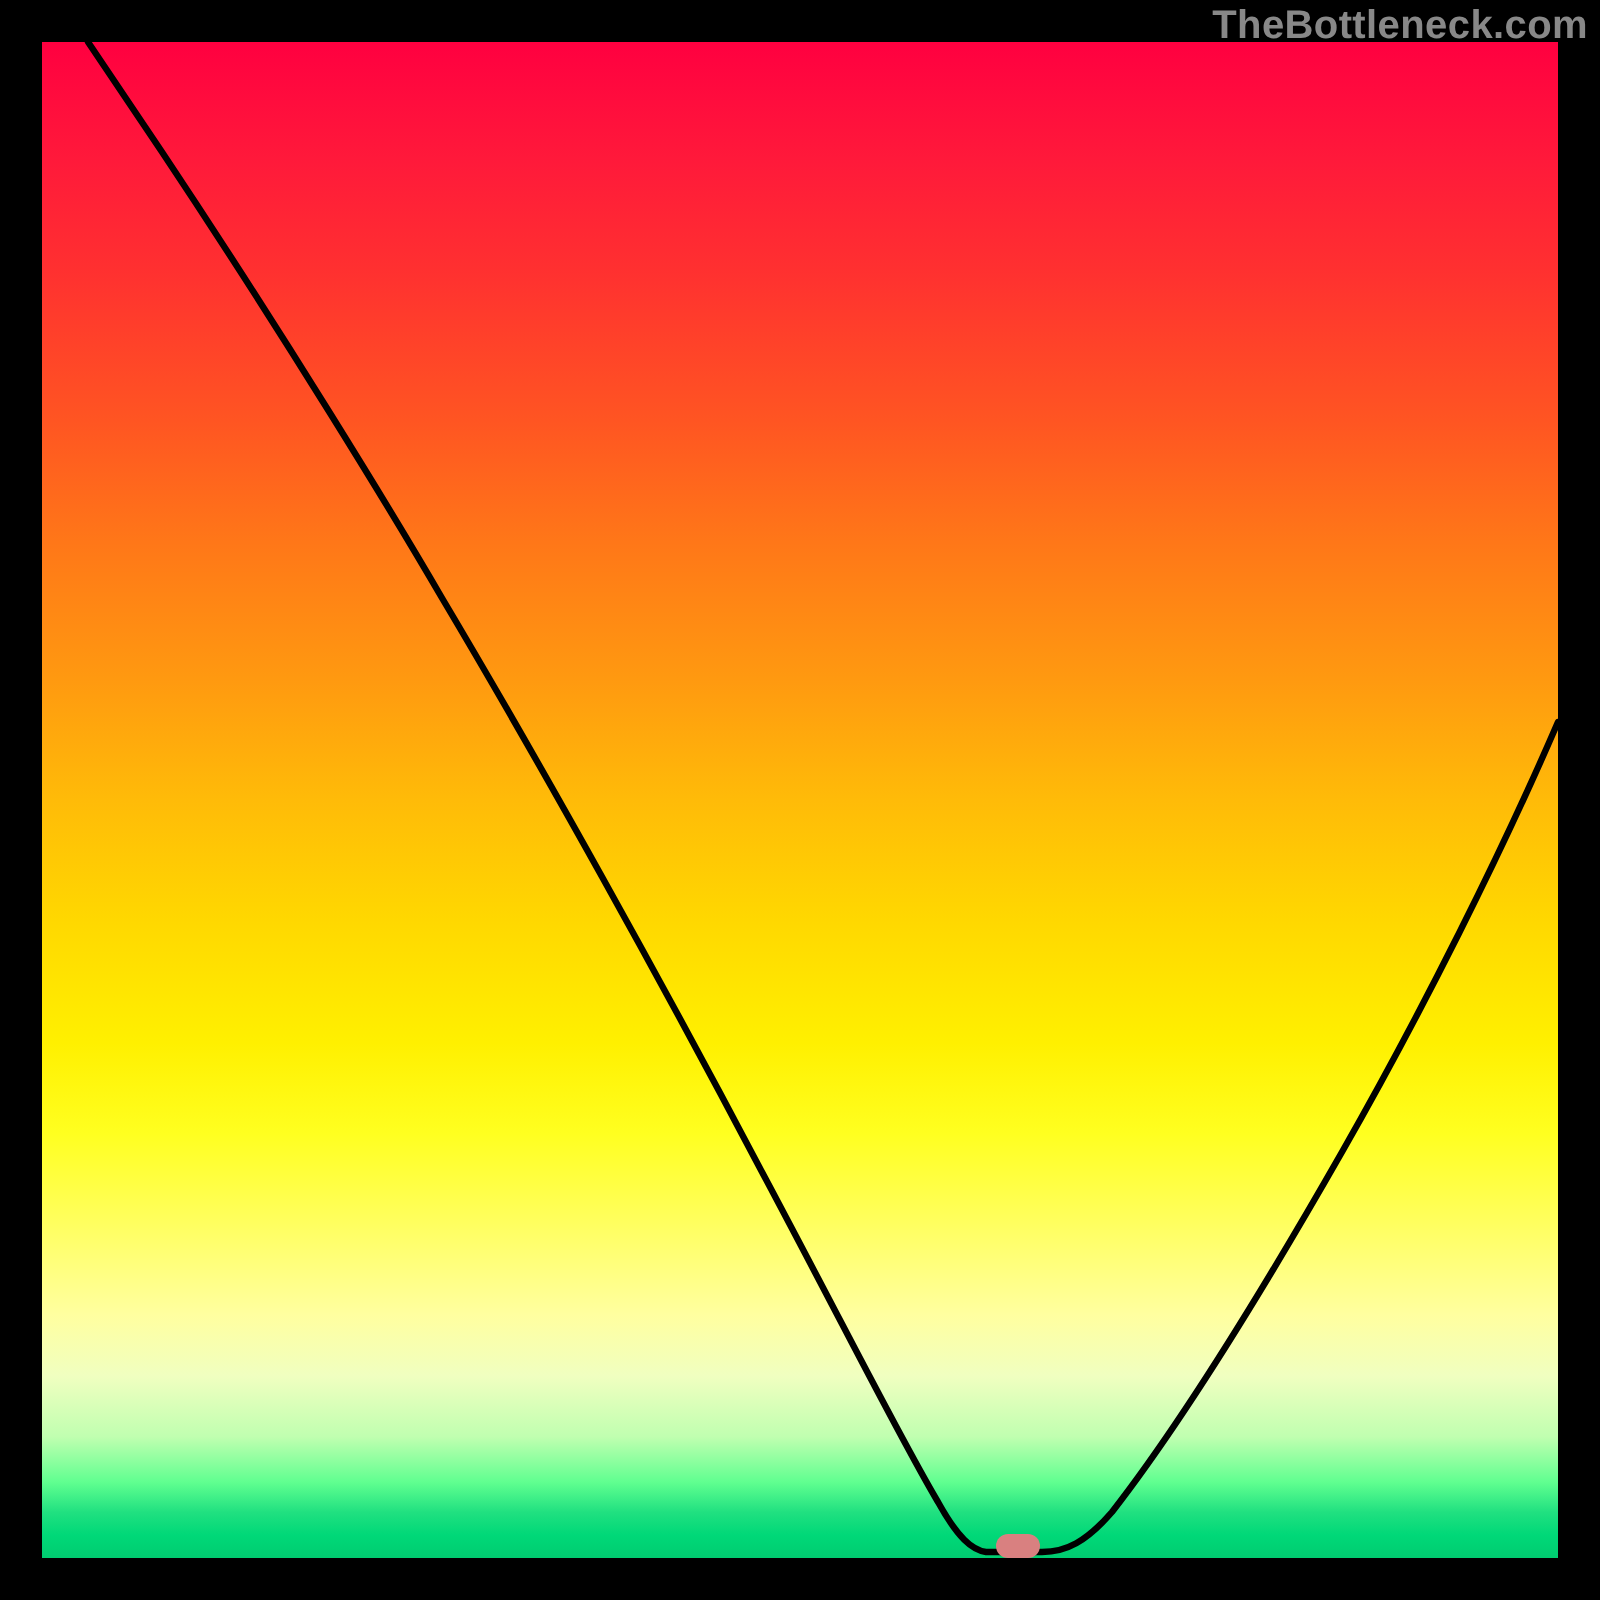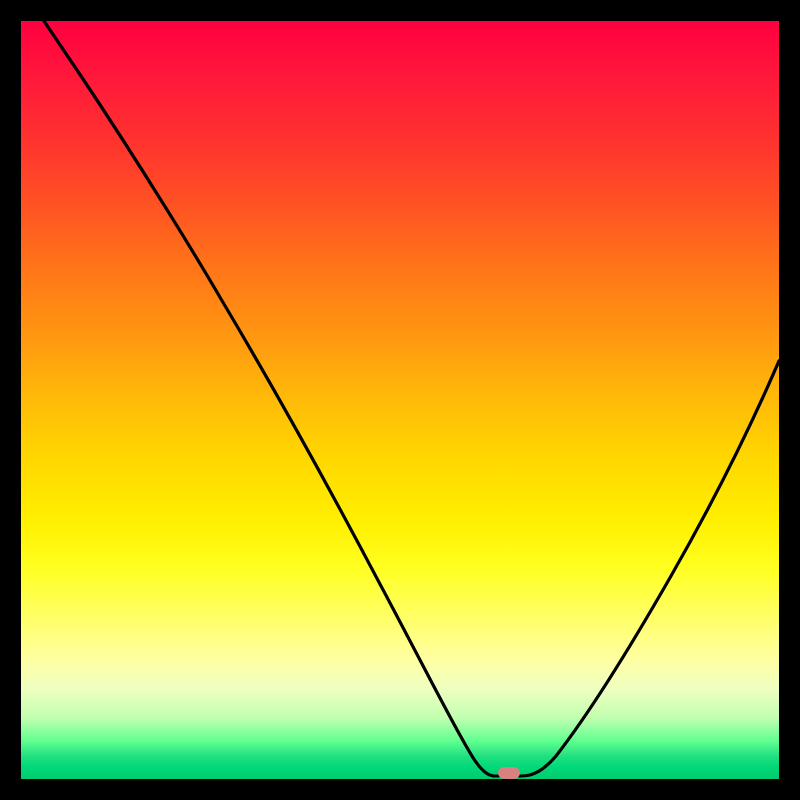--- a/index.html
+++ b/index.html
@@ -77,14 +77,15 @@
              C 400 640, 430 700, 448 730
              C 458 748, 465 754, 472 755
              L 500 755
              C 512 755, 522 750, 535 735
              C 570 690, 610 625, 650 555
              C 690 485, 730 405, 758 340" fill="none" stroke="#000000" stroke-width="3.2" stroke-linejoin="round" stroke-linecap="round"></path>
   </svg>
 
   <div class="marker" style="left:498px; top:767px;"></div>
 
+  <div class="watermark">TheBottleneck.com</div>
 
 </div>
 
 </body></html>

